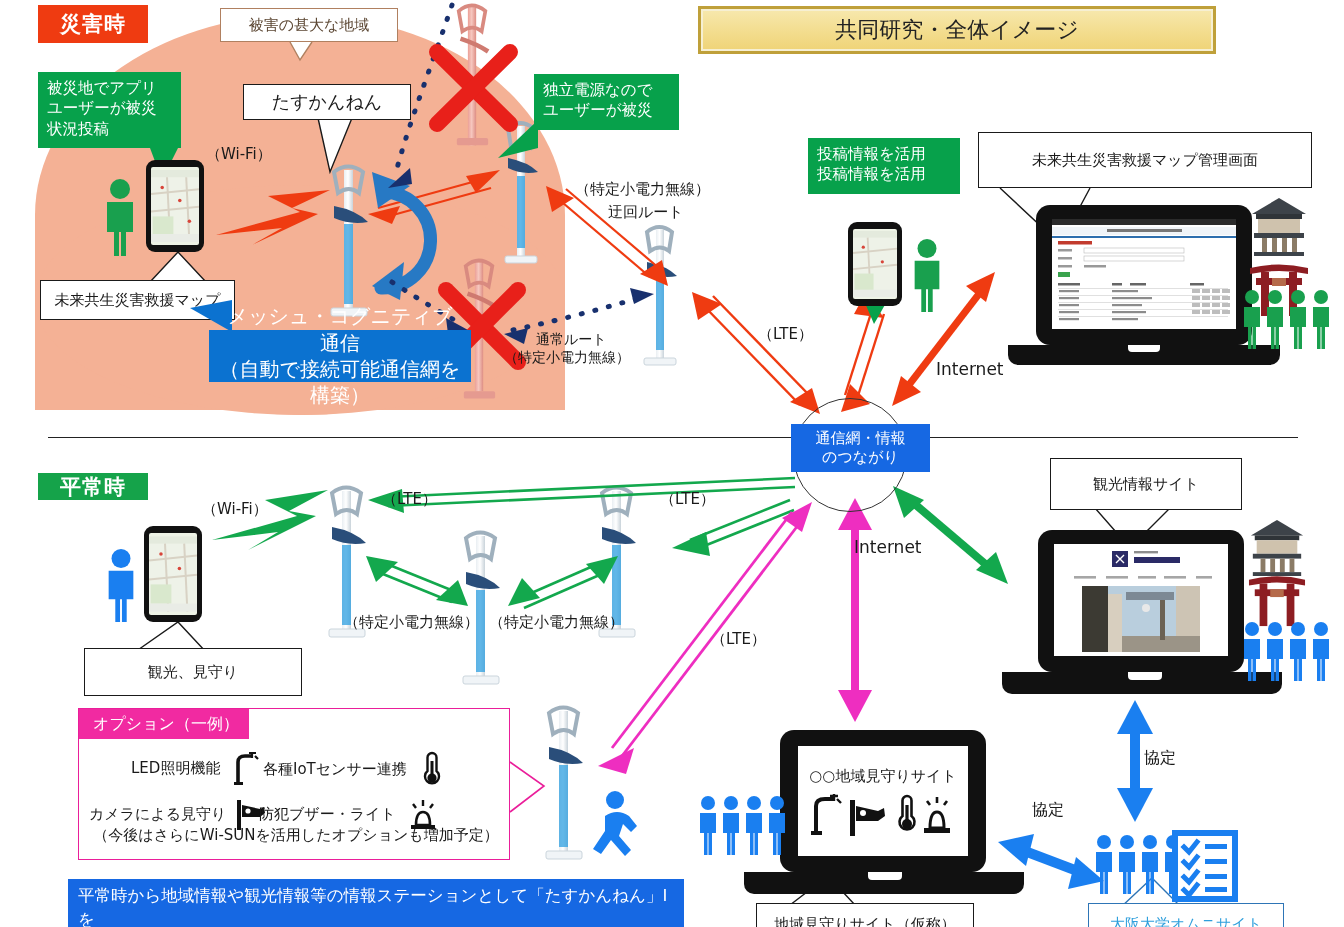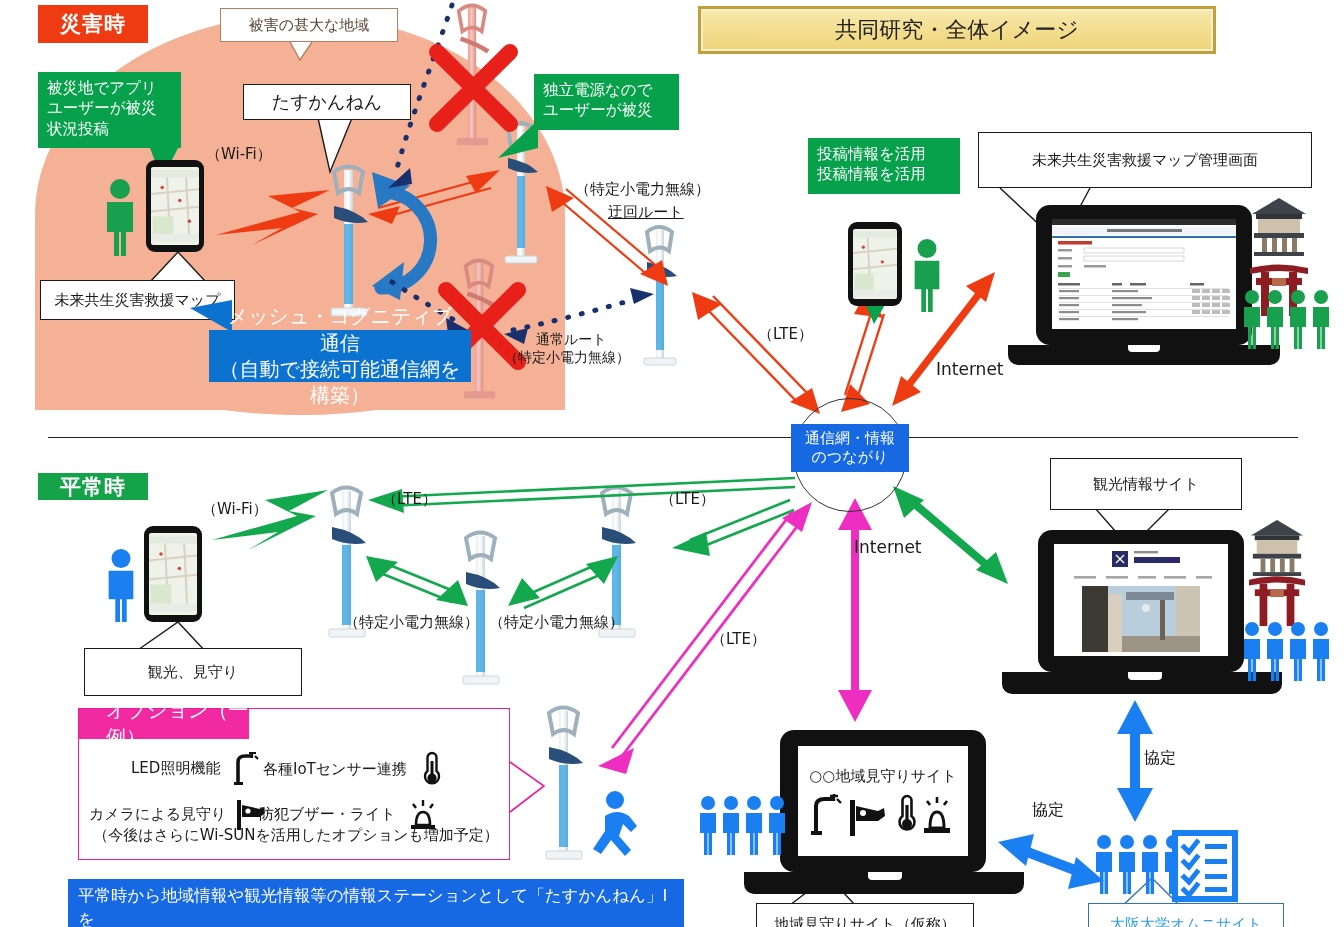--- a/index.html
+++ b/index.html
@@ -57,21 +57,21 @@
     padding:5px 10px;box-sizing:border-box;overflow:hidden;
   }
 
   
   #option-panel{
     position:absolute;left:78px;top:708px;width:432px;height:152px;
     border:1.6px solid #ea1e9a;background:#fff;box-sizing:border-box;
   }
   #option-head{
     position:absolute;left:0px;top:0px;width:170px;height:30px;background:#f12aa1;
-    color:#fff;font-size:20px;display:flex;align-items:center;padding-left:27px;
+    color:#fff;font-size:16px;display:flex;align-items:center;padding-left:14px;
     box-sizing:border-box;
   }
   .opt-row{position:absolute;display:flex;align-items:center;font-size:15px;color:#1a1a1a;}
   .opt-note{position:absolute;left:8px;top:117px;width:418px;text-align:center;font-size:15px;color:#1a1a1a;}
 
   
   .laptop{position:absolute;}
   .laptop .body{
     position:absolute;left:0;top:0;width:100%;height:100%;
     background:#111;border-radius:14px;box-sizing:border-box;
@@ -81,21 +81,21 @@
   
   .tablet{position:absolute;background:#111;border-radius:9px;padding:7px 5px;box-sizing:border-box;}
   .tablet .scr{width:100%;height:100%;background:#eef3e6;border-radius:2px;overflow:hidden;position:relative;}
   .divider{position:absolute;left:48px;top:437px;width:1250px;height:0;border-top:1.6px solid #222;}
 
   .hub{
     position:absolute;left:793px;top:398px;width:112px;height:112px;
     border:1.3px solid #333;border-radius:50%;background:transparent;
   }
   .hub-label{
-    position:absolute;left:791px;top:424px;width:118px;height:48px;background:#1668e3;
+    position:absolute;left:791px;top:424px;width:139px;height:48px;background:#1668e3;
     color:#ffffff;font-size:15px;line-height:1.25;display:flex;flex-direction:column;
     align-items:center;justify-content:center;text-align:center;
   }
 </style>
 </head>
 <body>
 
 <div id="stage">
 
   <svg class="layer" id="bg-layer" viewBox="0 0 1344 927">
@@ -375,21 +375,21 @@
     <div>ユーザーが被災</div>
   </div>
 
   <div class="bubble blue" style="left:163px;top:330px;width:262px;height:52px;display:flex;flex-direction:column;align-items:center;justify-content:center;">
     <div>メッシュ・コグニティブ通信</div>
     <div>（自動で接続可能通信網を構築）</div>
   </div>
 
   <div class="plainlabel" style="left:206px;top:145px;">（Wi-Fi）</div>
   <div class="plainlabel" style="left:575px;top:180px;">（特定小電力無線）</div>
-  <div class="plainlabel" style="left:608px;top:203px;text-decoration:underline;">迂回ルート</div>
+  <div class="plainlabel" style="left:608px;top:203px;">迂回ルート</div>
   <div class="plainlabel small" style="left:536px;top:330px;">通常ルート</div>
   <div class="plainlabel small" style="left:504px;top:348px;">（特定小電力無線）</div>
   <div class="plainlabel" style="left:758px;top:325px;">（LTE）</div>
   <div class="plainlabel" style="left:936px;top:358px;font-size:17px;">Internet</div>
 
   <div class="bubble green" style="left:808px;top:138px;width:152px;height:56px;">
     <div>投稿情報を活用</div>
     <div>投稿情報を活用</div>
   </div>
 

